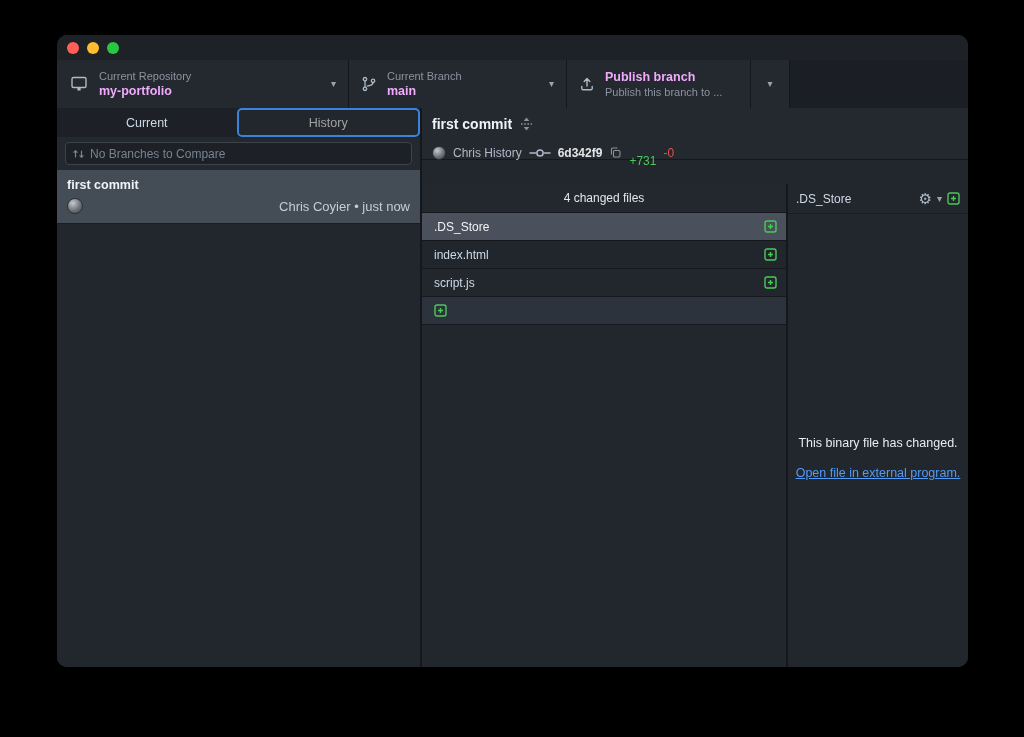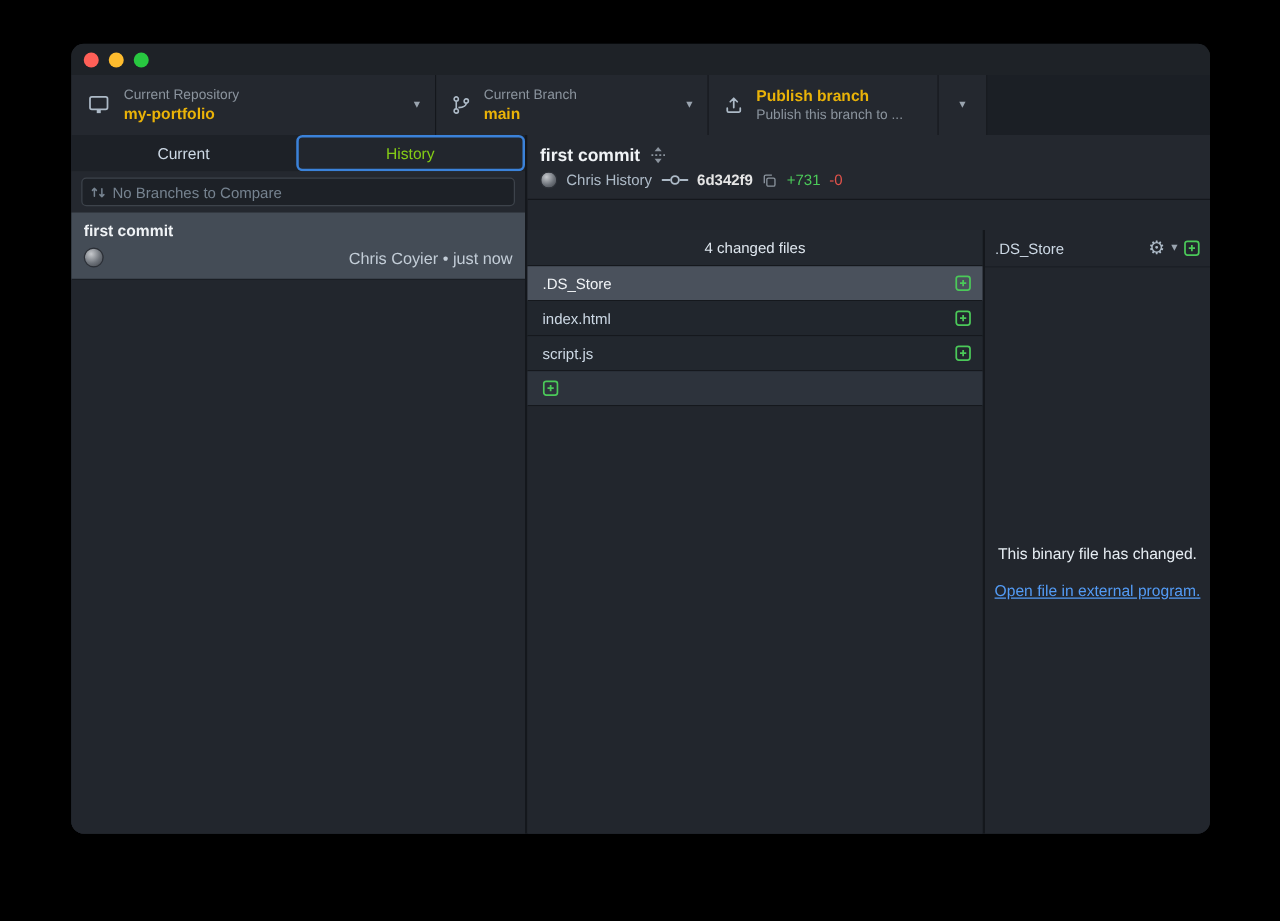--- a/index.html
+++ b/index.html
@@ -21,52 +21,52 @@
   .toolbar{height:48px;background:#1b1f25;display:flex;flex:0 0 auto;}
   .tb-btn{display:flex;align-items:center;background:#24282f;border-right:1px solid #14171c;
     box-sizing:border-box;padding:0 12px;cursor:default;}
   .tb-repo{width:292px;}
   .tb-branch{width:218px;}
   .tb-publish{width:184px;}
   .tb-caret{width:39px;justify-content:center;}
   .tb-rest{flex:1;background:#1b1f25;}
   .tb-text{flex:1;margin-left:10px;line-height:1.3;min-width:0;white-space:nowrap;overflow:hidden;}
   .tb-label{font-size:11px;color:#8b949e;}
-  .tb-value{font-size:12.5px;color:#eab308;font-weight:bold;}
+  .tb-value{font-size:12.5px;color:#f0abfc;font-weight:bold;}
   .tb-sub{font-size:11px;color:#8b949e;}
   .caret{color:#9aa4af;font-size:10px;line-height:1;}
   .icon{display:inline-flex;align-items:center;justify-content:center;flex:0 0 auto;}
 
   
   .appbody{flex:1;display:flex;min-height:0;}
   .sidebar{width:365px;flex:0 0 auto;border-right:2px solid #14171c;display:flex;flex-direction:column;background:#22262d;box-sizing:border-box;}
   .tabstrip{height:29px;display:flex;background:#1d2127;flex:0 0 auto;align-items:stretch;}
   .tab{flex:1;display:flex;align-items:center;justify-content:center;font-size:12.5px;color:#cdd9e5;box-sizing:border-box;}
-  .tab.active{background:#22262d;border:2px solid #3b82d9;border-radius:5px;color:#84cc16;}
+  .tab.active{background:#22262d;border:2px solid #3b82d9;border-radius:5px;color:#a3a3a3;}
 
   .filterrow{height:33px;background:#24282f;display:flex;align-items:center;padding:0 8px;flex:0 0 auto;}
   .filterinput{flex:1;height:23px;background:#1d2127;border:1px solid #3d434b;border-radius:4px;
     display:flex;align-items:center;padding:0 7px;gap:6px;color:#768390;font-size:12px;box-sizing:border-box;}
 
   .commit-item{height:54px;background:#444c56;box-sizing:border-box;padding:8px 10px 0;flex:0 0 auto;border-bottom:1px solid #1a1e24;}
   .commit-title{font-size:12.5px;font-weight:bold;color:#f0f3f6;margin-bottom:6px;}
   .commit-byline{display:flex;align-items:center;gap:6px;font-size:13px;color:#c3cdd7;justify-content:space-between;}
   .avatar{width:16px;height:16px;border-radius:50%;flex:0 0 auto;
     background:radial-gradient(circle at 35% 30%,#c6c9cd,#6e737a 55%,#3c4047);border:1px solid #2b2f36;box-sizing:border-box;}
   .avatar.small{width:14px;height:14px;}
   .sidebar-rest{flex:1;background:#22262d;}
 
   
   .main{flex:1;display:flex;flex-direction:column;min-width:0;}
   .commit-header{height:52px;background:#24282f;box-sizing:border-box;padding:8px 10px 0;border-bottom:1px solid #14171c;flex:0 0 auto;}
   .ch-title-row{display:flex;align-items:center;gap:9px;}
   .ch-title{font-size:14px;font-weight:bold;color:#f0f3f6;}
   .ch-meta{display:flex;align-items:center;gap:7px;margin-top:5px;font-size:12px;color:#adbac7;}
   .sha{color:#e5e5e5;font-weight:bold;}
-  .additions{color:#4bc959;}
+  .additions{color:#4bc959;margin-top:17px;}
   .deletions{color:#e5534b;}
 
   .main-body{flex:1;display:flex;min-height:0;margin-top:24px;}
   .files-col{width:366px;flex:0 0 auto;border-right:2px solid #14171c;display:flex;flex-direction:column;background:#22262d;box-sizing:border-box;}
   .files-header{height:28px;display:flex;align-items:center;justify-content:center;background:#23282f;
     border-bottom:1px solid #15181d;font-size:12px;color:#dfe7ef;flex:0 0 auto;}
   .file-row{height:28px;display:flex;align-items:center;padding:0 9px 0 12px;border-bottom:1px solid #15181d;
     font-size:12px;color:#cdd9e5;box-sizing:border-box;flex:0 0 auto;}
   .file-row .fname{flex:1;}
   .file-row.selected{background:#4a515c;color:#f0f3f6;}

